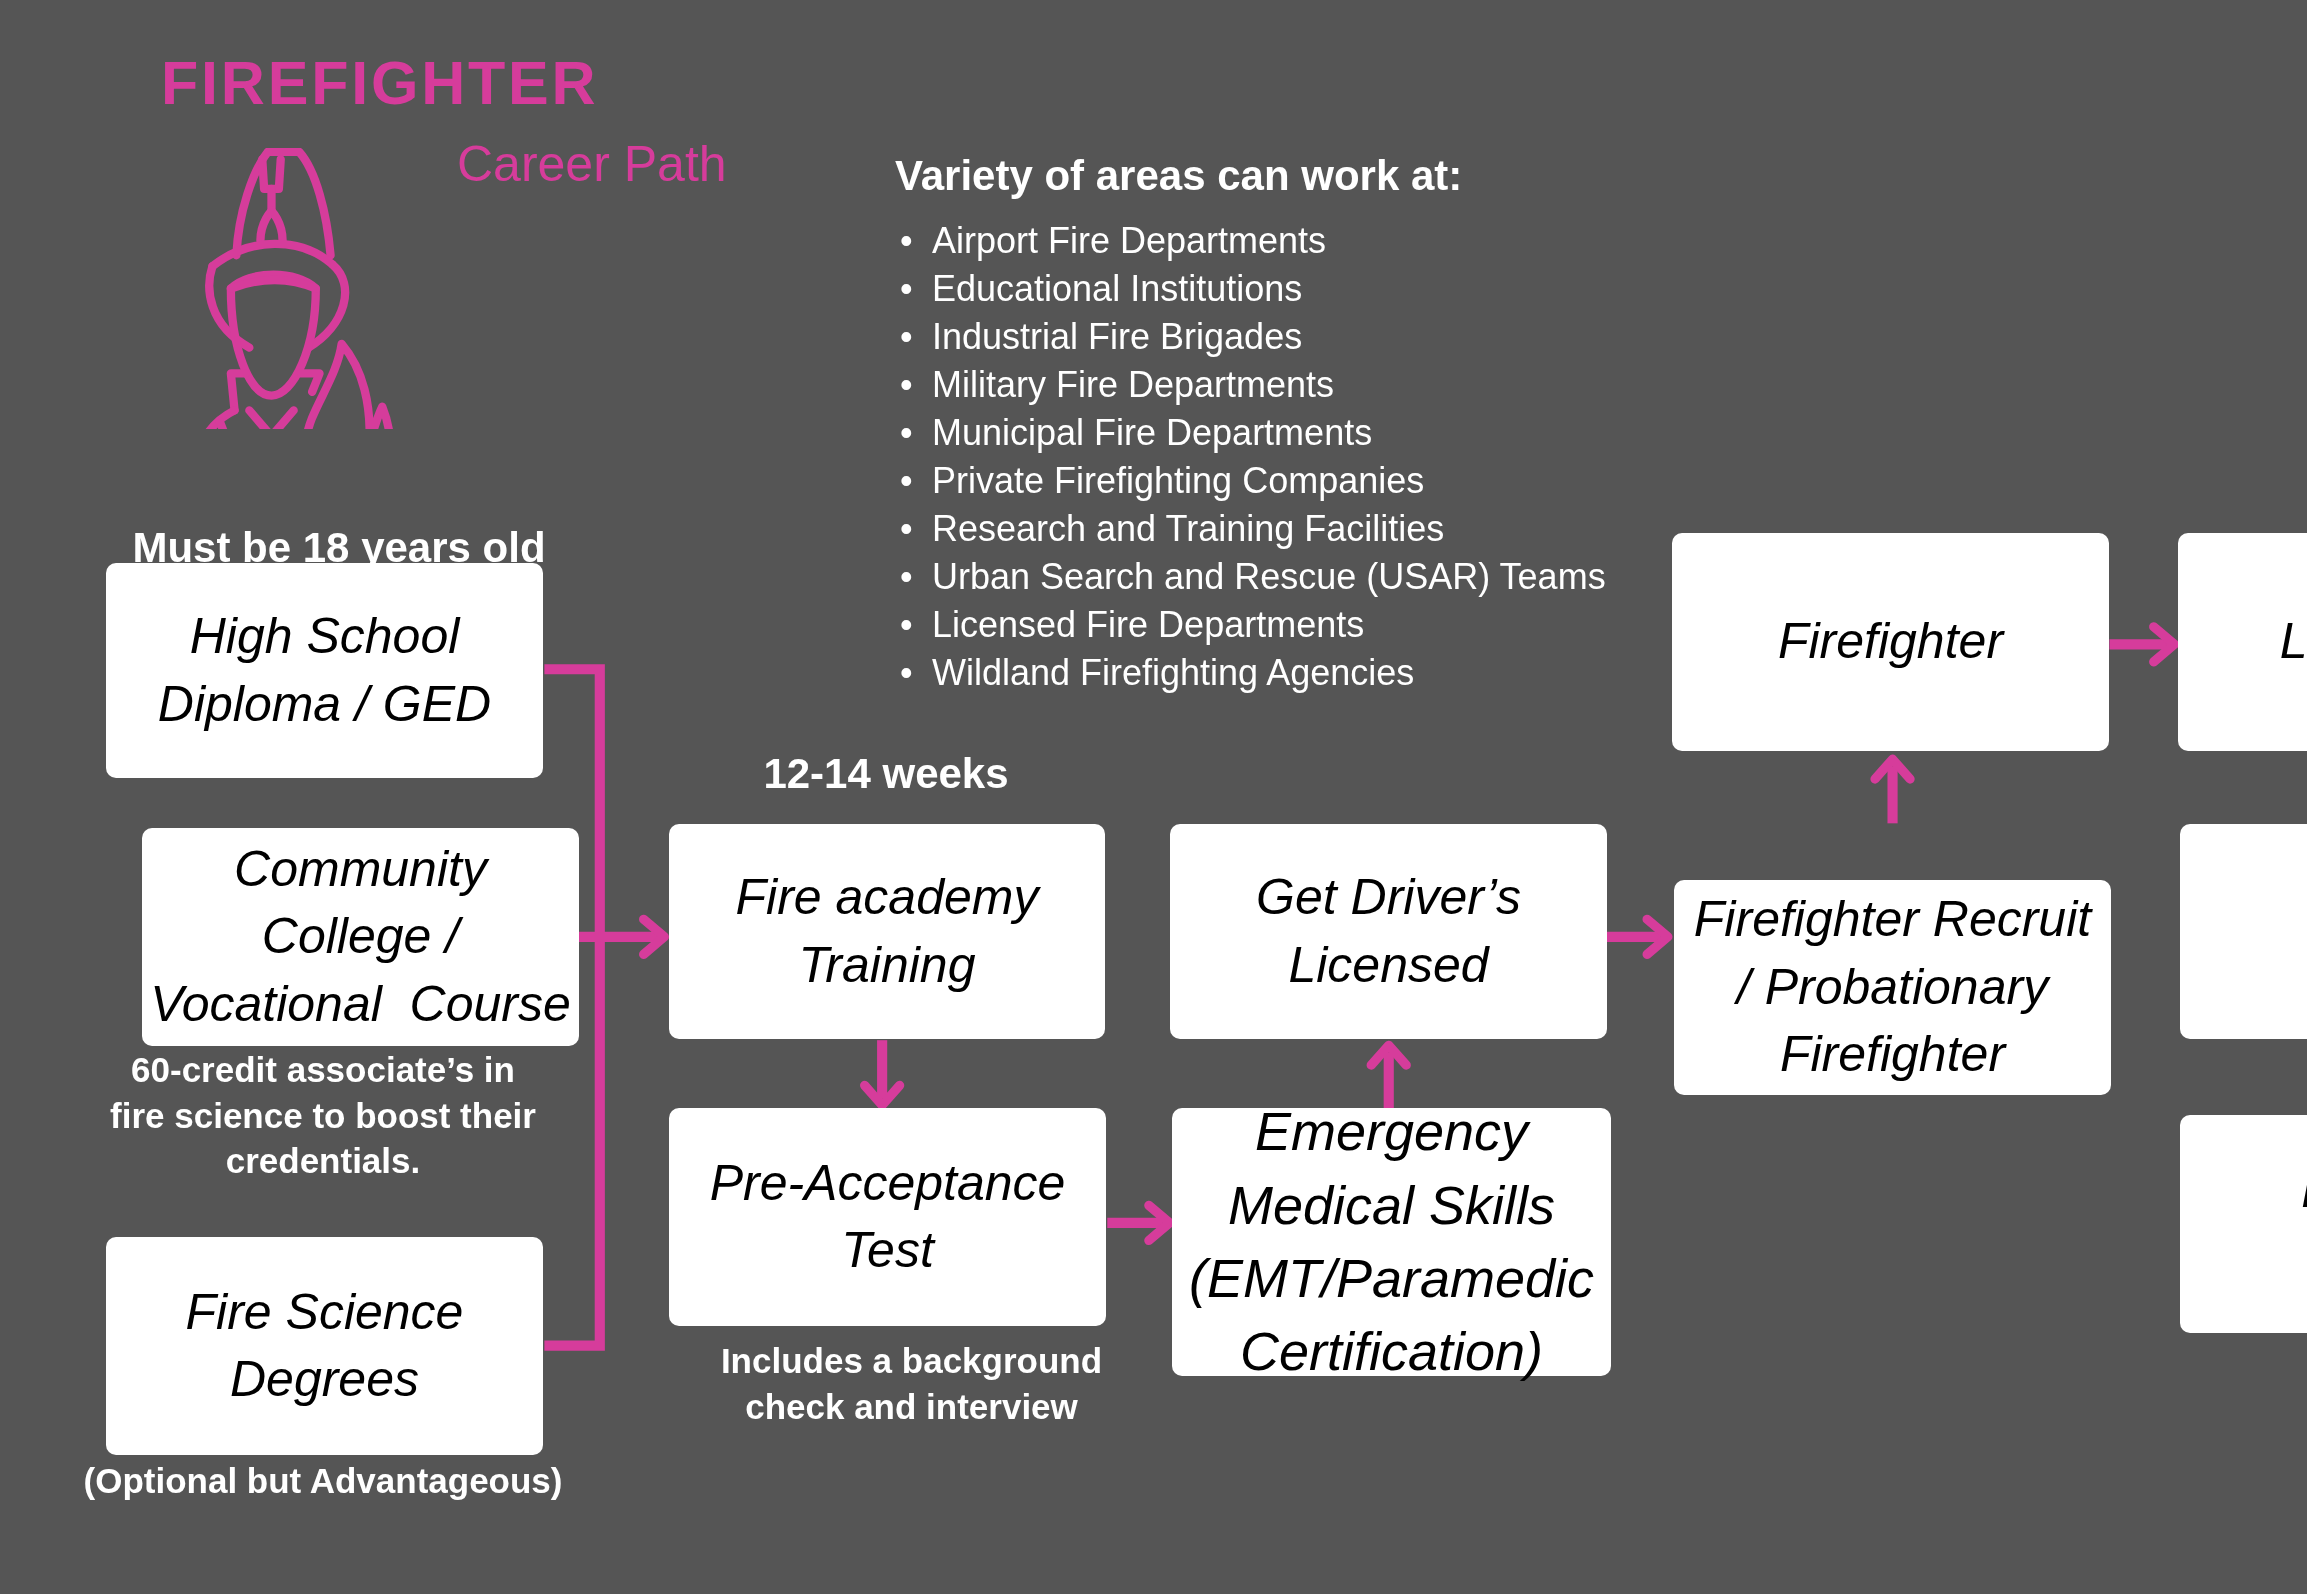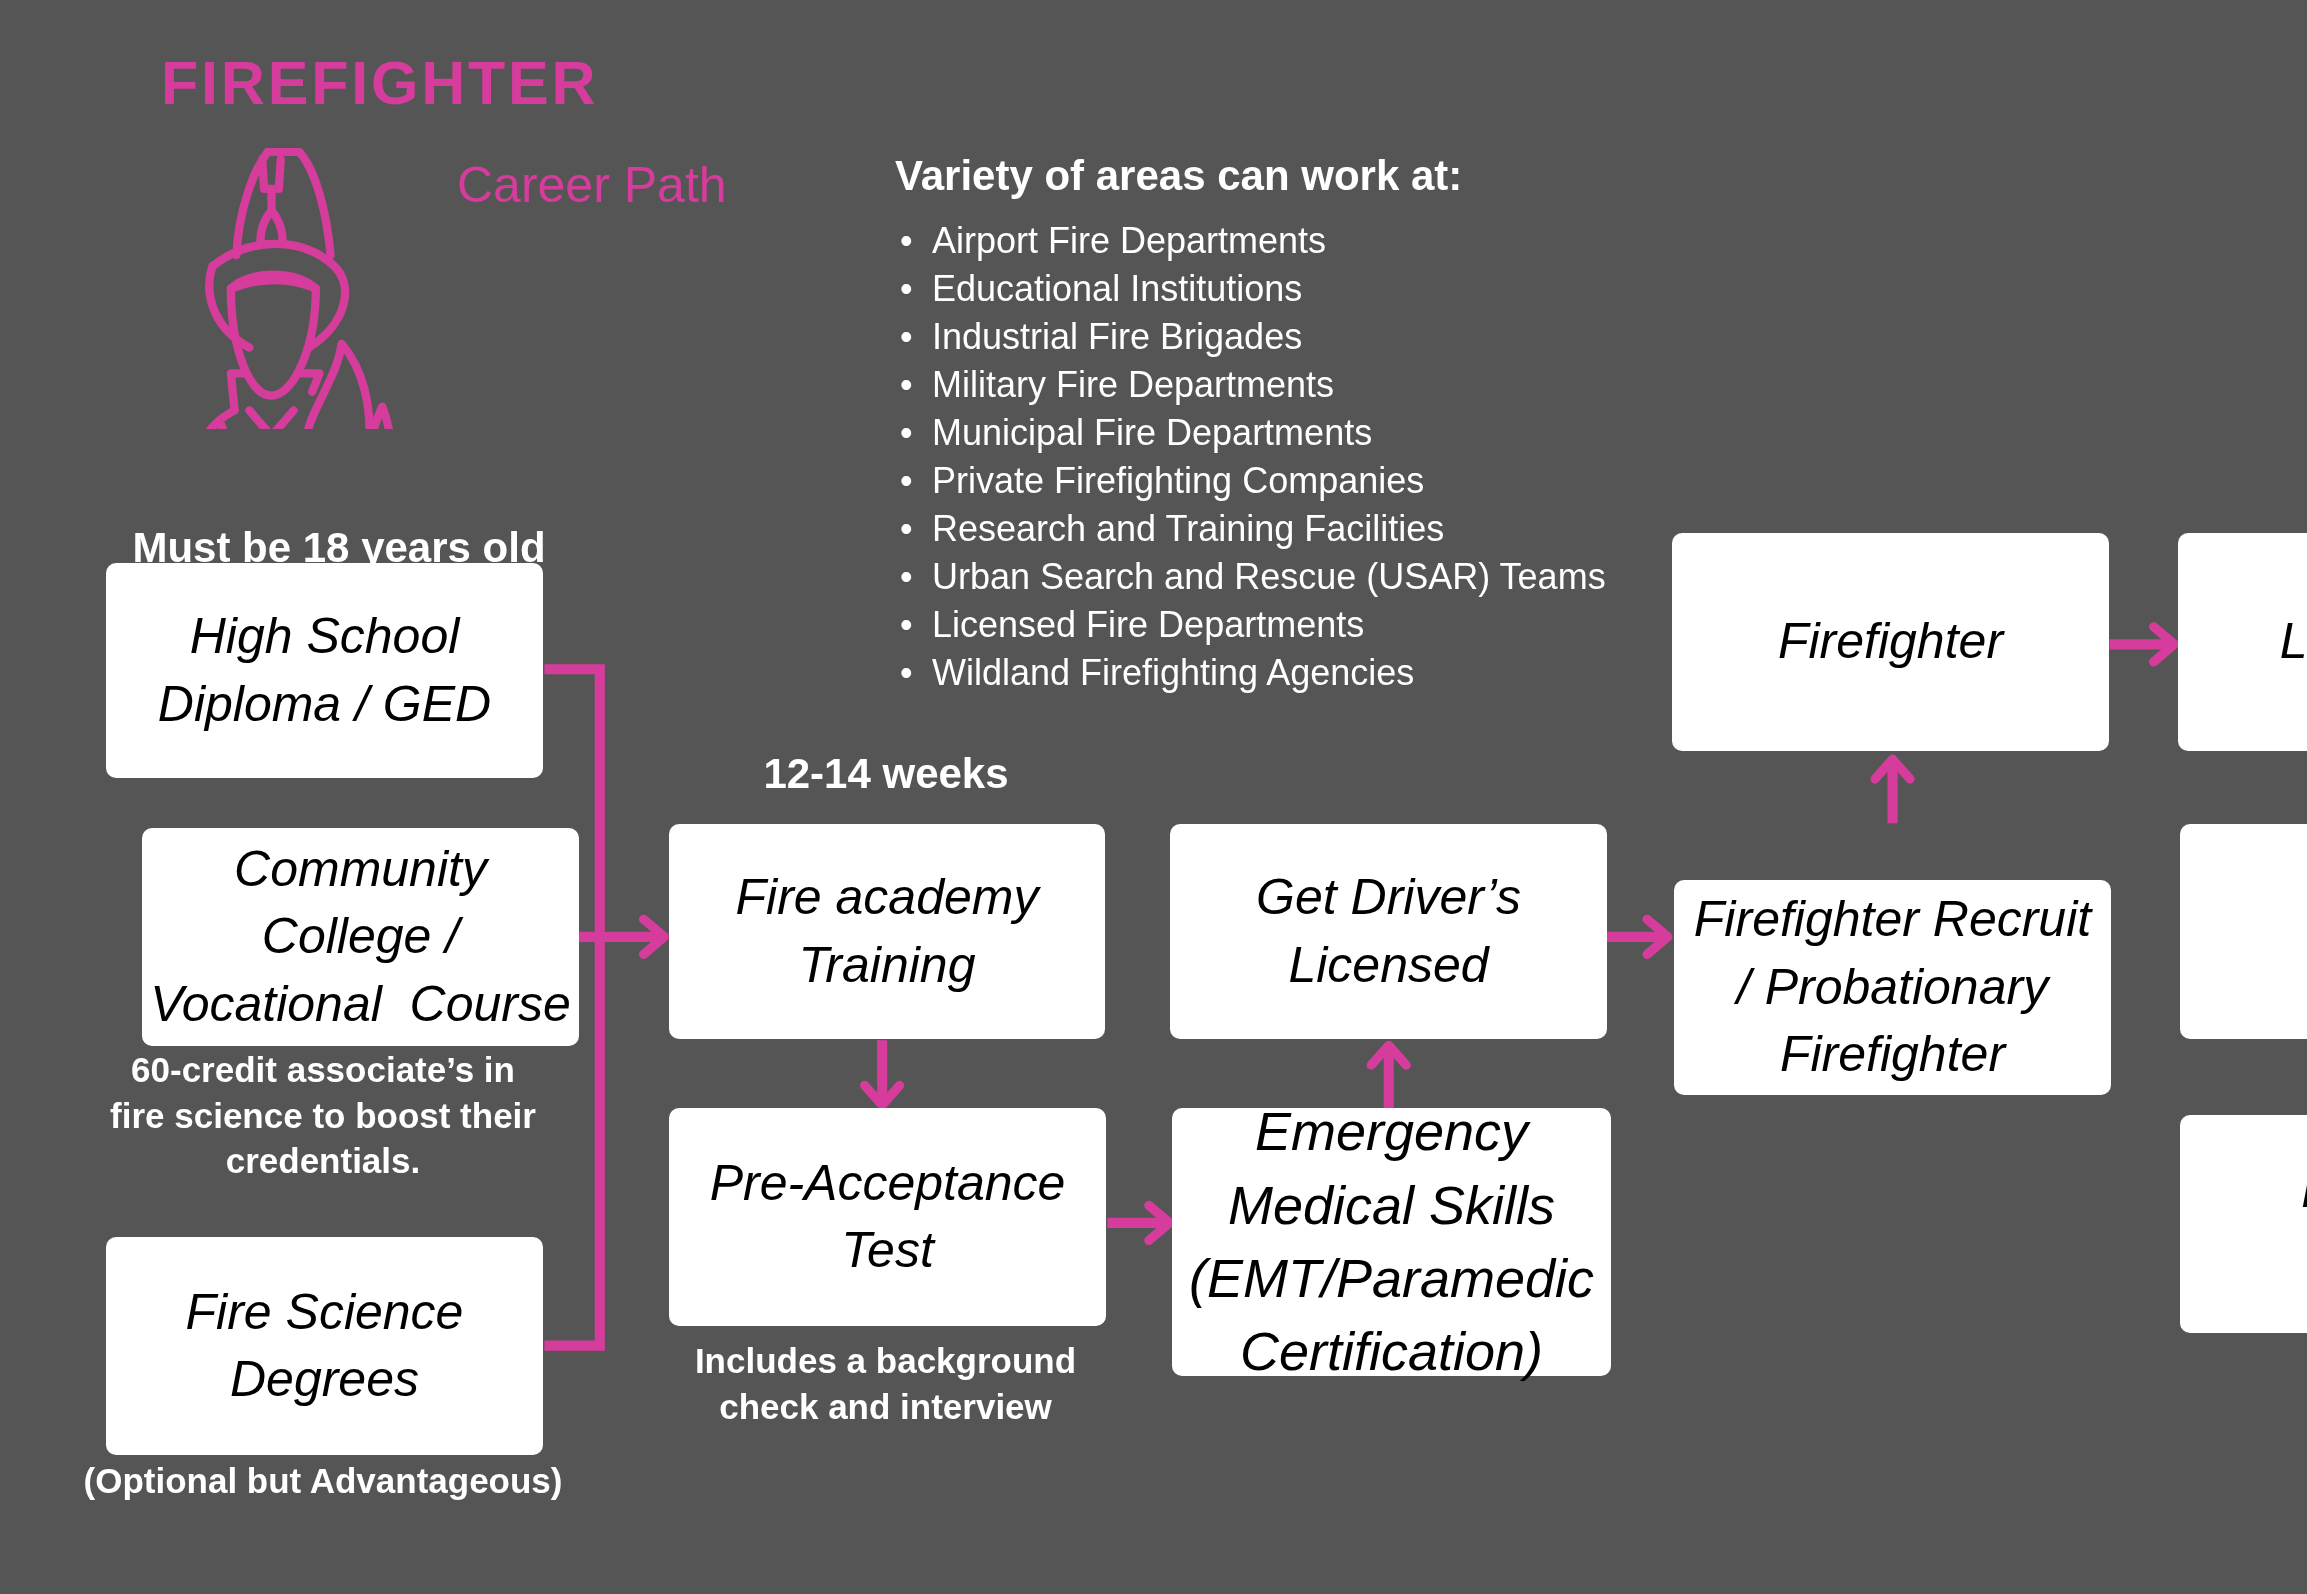--- a/index.html
+++ b/index.html
@@ -1,19 +1,19 @@
 <!DOCTYPE html>
 <html style="font-size:7.4px"><head>
 <meta charset="utf-8">
 <style>
   html, body { margin: 0; padding: 0; }
   body { width: 3189px; height: 1595px; background: #555555; position: relative; overflow: hidden; font-family: "Liberation Sans", sans-serif; }
   .abs { position: absolute; }
   .title { left: 161px; top: 48px; font-size: 61px; font-weight: bold; color: #d63c9b; letter-spacing: 2.8px; }
-  .subtitle { left: 457px; top: 156px; font-size: 50px; color: #d63c9b; }
+  .subtitle { left: 457px; top: 135px; font-size: 50px; color: #d63c9b; }
   .areas-heading { left: 895px; top: 152px; font-size: 42px; font-weight: bold; color: #ffffff; }
   .areas-list { left: 900px; top: 217px; margin: 0; padding: 0; list-style: none; }
   .areas-list li { font-size: 36px; color: #ffffff; height: 48px; line-height: 48px; white-space: nowrap; }
   .areas-list li::before { content: "\2022"; display: inline-block; width: 32px; }
   .box { position: absolute; background: #ffffff; border-radius: 10px; display: flex; align-items: center; justify-content: center; text-align: center; color: #000000; font-size: 50px; line-height: 1.35; box-sizing: border-box; padding: 0 2.8px; font-style: italic; }
   .note { position: absolute; color: #ffffff; font-weight: bold; text-align: center; }
   .note-lg { font-size: 42px; }
   .note-md { font-size: 35px; line-height: 1.3; }
   svg.conn { position: absolute; left: 0; top: 0; width: 3189px; height: 1595px; pointer-events: none; }
 </style>
@@ -144,21 +144,21 @@
       <div>Training</div>
     </div>
 </div>
 
 <div class="box" style="left:669px;top:1108px;width:437px;height:218px;">
   <div>
       <div>Pre-Acceptance</div>
       <div>Test</div>
     </div>
 </div>
-<div class="note note-md" style="left:655px;top:1338px;width:461px;text-align:center;">
+<div class="note note-md" style="left:681px;top:1338px;width:461px;text-align:center;">
   <div>Includes a background</div>
   <div>check and interview</div>
 </div>
 
 <div class="box" style="left:1170px;top:824px;width:437px;height:215px;">
   <div>
       <div>Get Driver’s</div>
       <div>Licensed</div>
     </div>
 </div>

